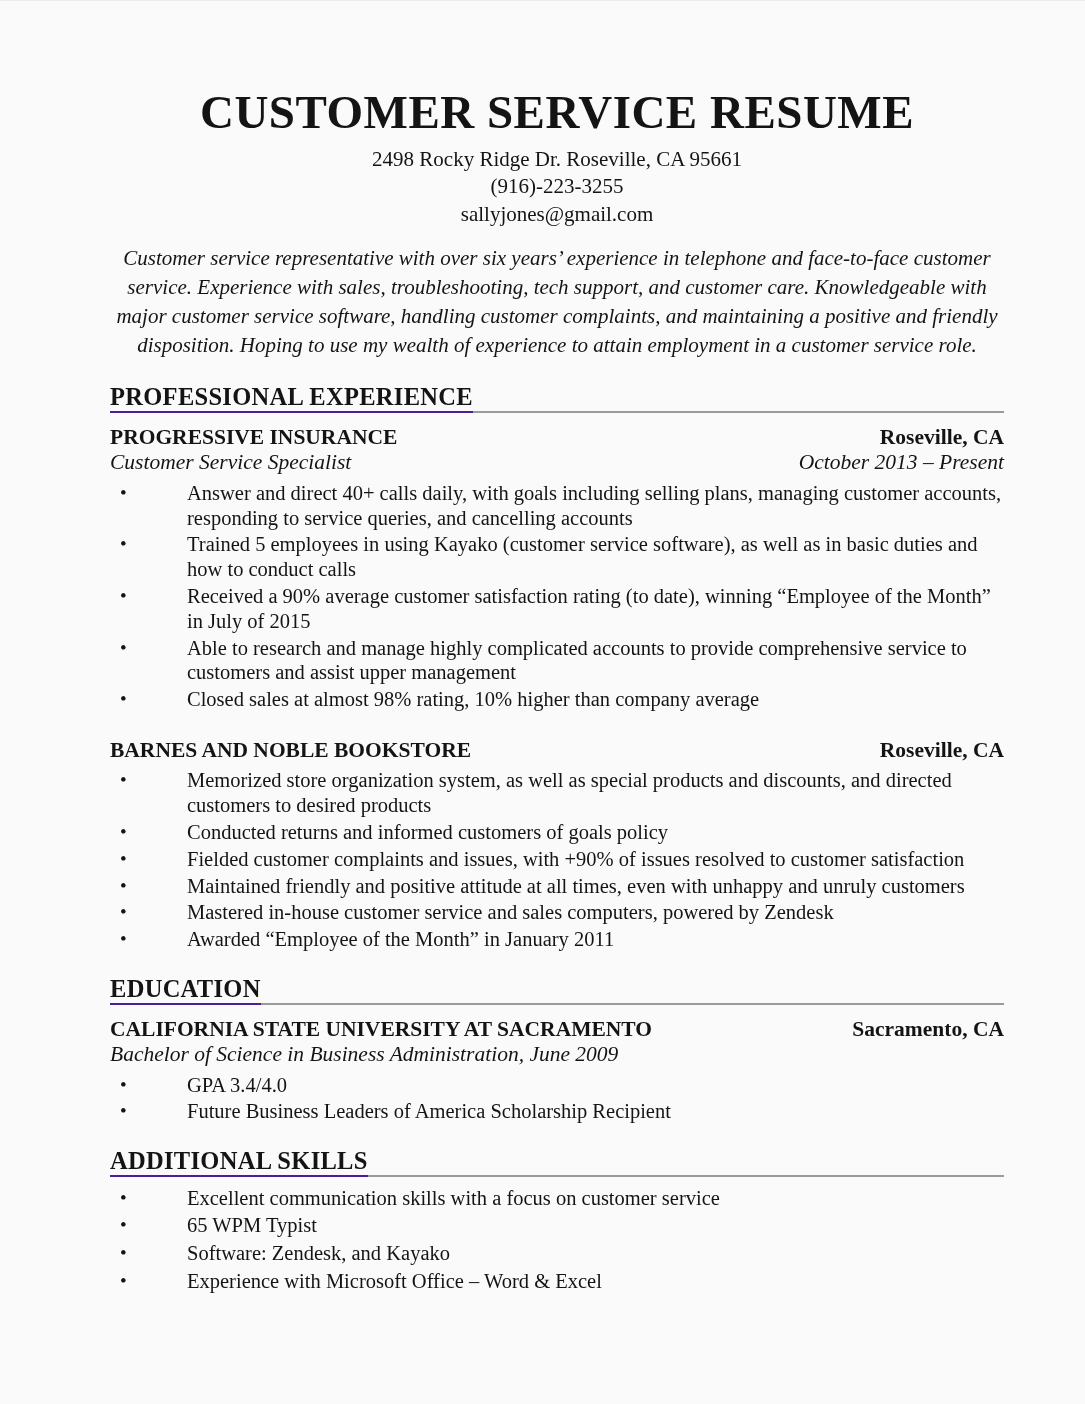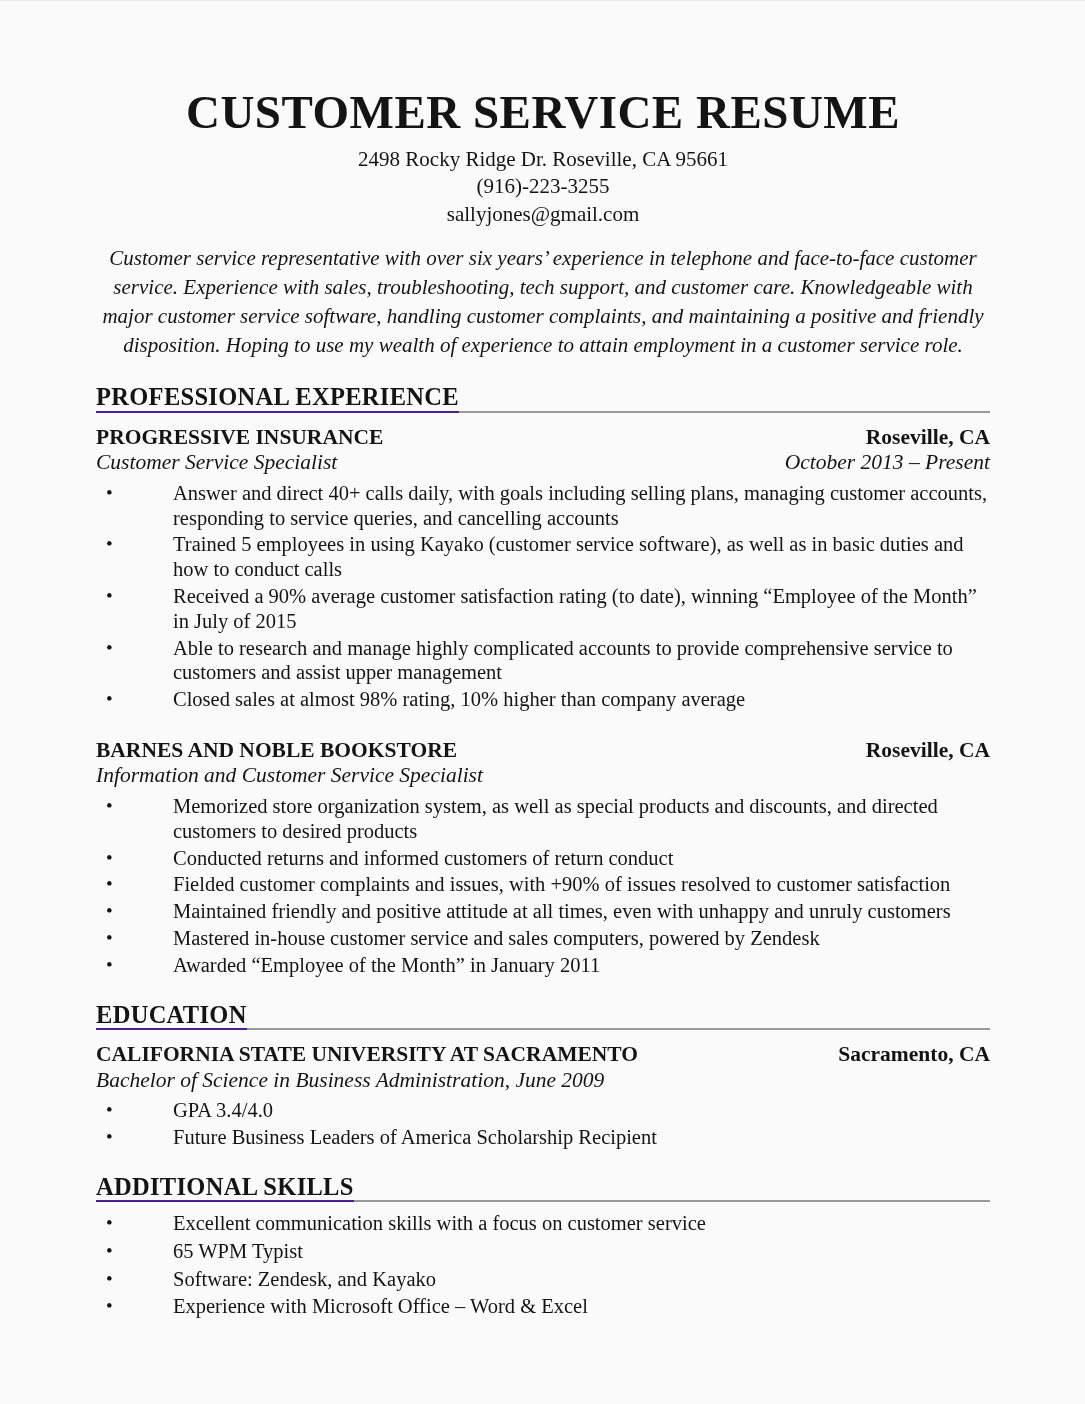--- a/index.html
+++ b/index.html
@@ -15,21 +15,21 @@
   .canvas {
     position: relative;
     width: 1085px;
     height: 1404px;
     overflow: hidden;
     border-top: 1px solid #ececec;
     box-sizing: border-box;
   }
   .page {
     position: absolute;
-    left: 96px;
+    left: 110px;
     top: 0;
     width: 894px;
   }
   
   h1.title {
     margin: 86px 0 8px 0;
     text-align: center;
     font-size: 47px;
     line-height: 1.08;
     font-weight: bold;
@@ -149,30 +149,29 @@
             </li>
         </ul>
       </div>
 
       <div class="entry">
         <div class="row bold">
           <span>BARNES AND NOBLE BOOKSTORE</span>
           <span>Roseville, CA</span>
         </div>
         <div class="row italic">
-          <span>Information and Customer Service Specialist</span>
         </div>
         <ul class="bullets">
           <li>
               <span class="b">•</span>
               <span class="bt">Memorized store organization system, as well as special products and discounts, and directed customers to desired products</span>
             </li>
           <li>
               <span class="b">•</span>
-              <span class="bt">Conducted returns and informed customers of return conduct</span>
+              <span class="bt">Conducted returns and informed customers of goals policy</span>
             </li>
           <li>
               <span class="b">•</span>
               <span class="bt">Fielded customer complaints and issues, with +90% of issues resolved to customer satisfaction</span>
             </li>
           <li>
               <span class="b">•</span>
               <span class="bt">Maintained friendly and positive attitude at all times, even with unhappy and unruly customers</span>
             </li>
           <li>

